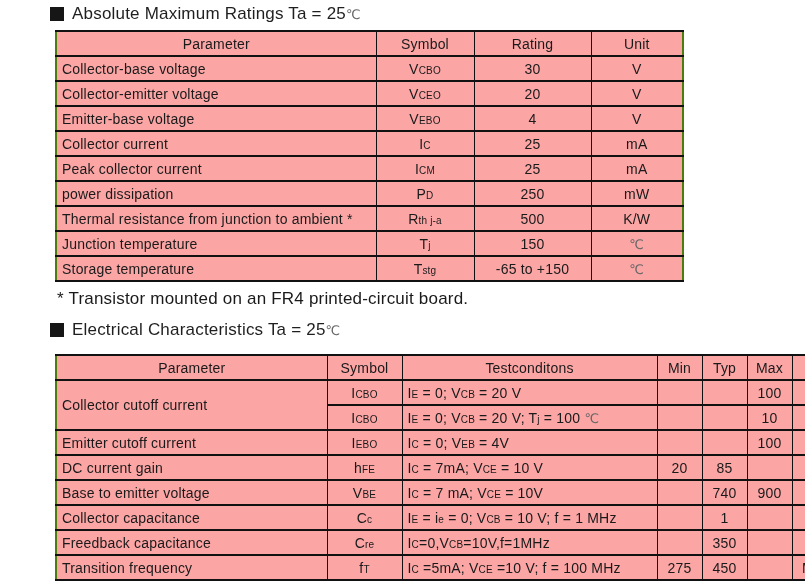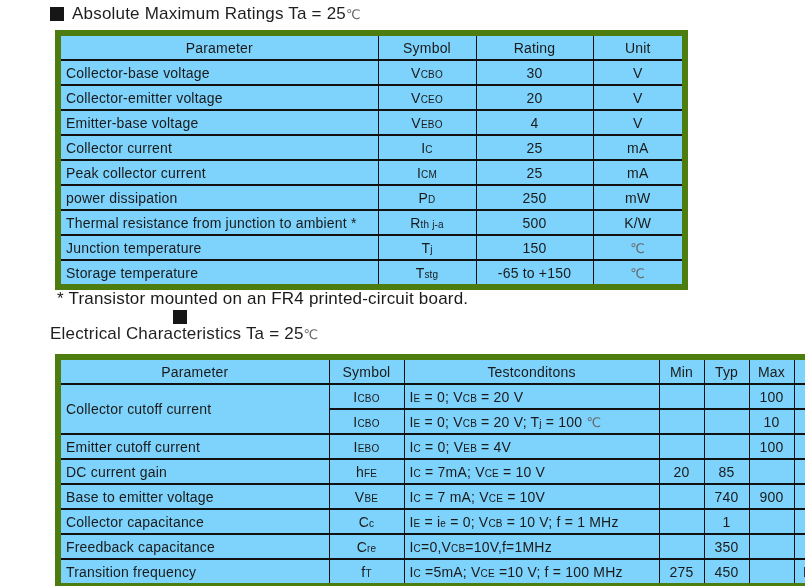--- a/index.html
+++ b/index.html
@@ -13,32 +13,32 @@
   .page { position: relative; width: 805px; height: 443px; background: #fff; margin-left: 45px; }
 
   .section-title {
     position: absolute;
     display: flex; align-items: center;
     font-size: 17px; color: #1f1f1f;
     letter-spacing: 0.2px;
     white-space: nowrap;
   }
   .section-title.s1 { top: 4px; left: 5px; }
-  .section-title.s2 { top: 310px; left: 5px; flex-direction: column; }
+  .section-title.s2 { top: 320px; left: 5px; }
   .bullet {
     width: 14px; height: 14px; background: #161616;
     display: inline-block; margin-right: 8px; flex: 0 0 auto;
   }
 
   table {
     position: absolute;
     border-collapse: collapse;
     table-layout: fixed;
-    background: #7dd3fc;
-    border: 6px solid #4d7c0f;
+    background: #fca5a5;
+    border: 2px solid #4d7c0f;
     padding-left: 32px;
   }
   .t1 { left: 10px; top: 30px;  width: 627px; }
   .t2 { left: 10px; top: 354px; width: 786px; }
 
   th, td {
     border: 1px solid #111;
     border-top: 2px solid #111;
     border-bottom: 2px solid #111;
     height: 23px;

